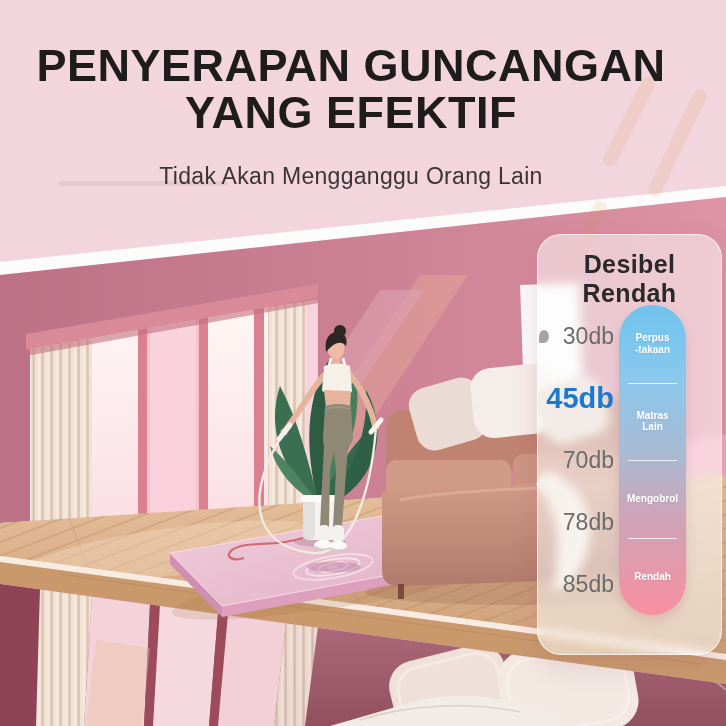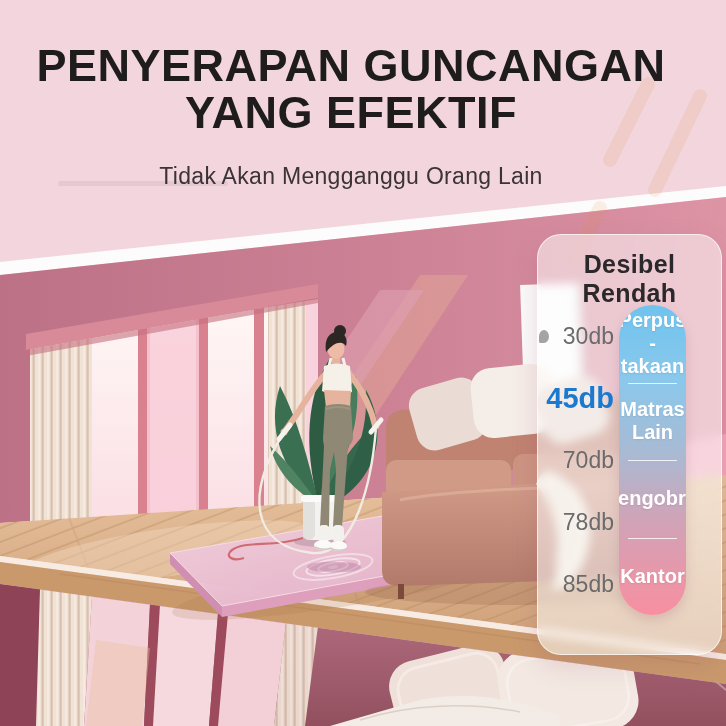--- a/index.html
+++ b/index.html
@@ -25,21 +25,21 @@
     font-size:23px;color:#6b6b6b;gap:13px;padding-right:2px;}
   .db-cell.hl{font-size:29px;font-weight:700;color:#1c79d0;padding-left:36px;}
   .lib-icon{display:inline-block;width:10px;height:13px;background:#8d8d8d;
     border-radius:55% 55% 55% 12%;opacity:.8;margin-right:1px;}
   .pill{position:absolute;left:81px;top:70px;width:67px;height:310px;border-radius:34px;
     display:flex;flex-direction:column;overflow:hidden;
     background:linear-gradient(180deg,#6fc3ee 0%,#8ac8ec 24%,#a9bad3 48%,#d0a3b7 69%,#f88fa0 100%);
     box-shadow:0 5px 12px rgba(130,60,90,.18);}
   .pill-cell{flex:1;position:relative;display:flex;flex-direction:column;
     align-items:center;justify-content:center;color:#fff;font-weight:700;
-    font-size:20px;line-height:1.15;text-align:center;
+    font-size:10px;line-height:1.15;text-align:center;
     text-shadow:0 1px 2px rgba(0,0,0,.08);}
   .pill-cell:not(:first-child)::before{content:"";position:absolute;top:0;left:9px;right:9px;
     height:1px;background:rgba(255,255,255,.8);}
 </style>
 </head>
 <body>
 
 <div class="stage">
 
 <svg class="scene" width="726" height="726" viewBox="0 0 726 726">
@@ -267,19 +267,19 @@
     </div>
     <div class="pill-cell">
       <span>Matras</span>
       <span>Lain</span>
     </div>
     <div class="pill-cell">
       <span>Mengobrol</span>
       <span></span>
     </div>
     <div class="pill-cell">
-      <span>Kantor</span>
+      <span>Rendah</span>
       <span></span>
     </div>
   </div>
 </div>
 
 </div>
 
 </body></html>

